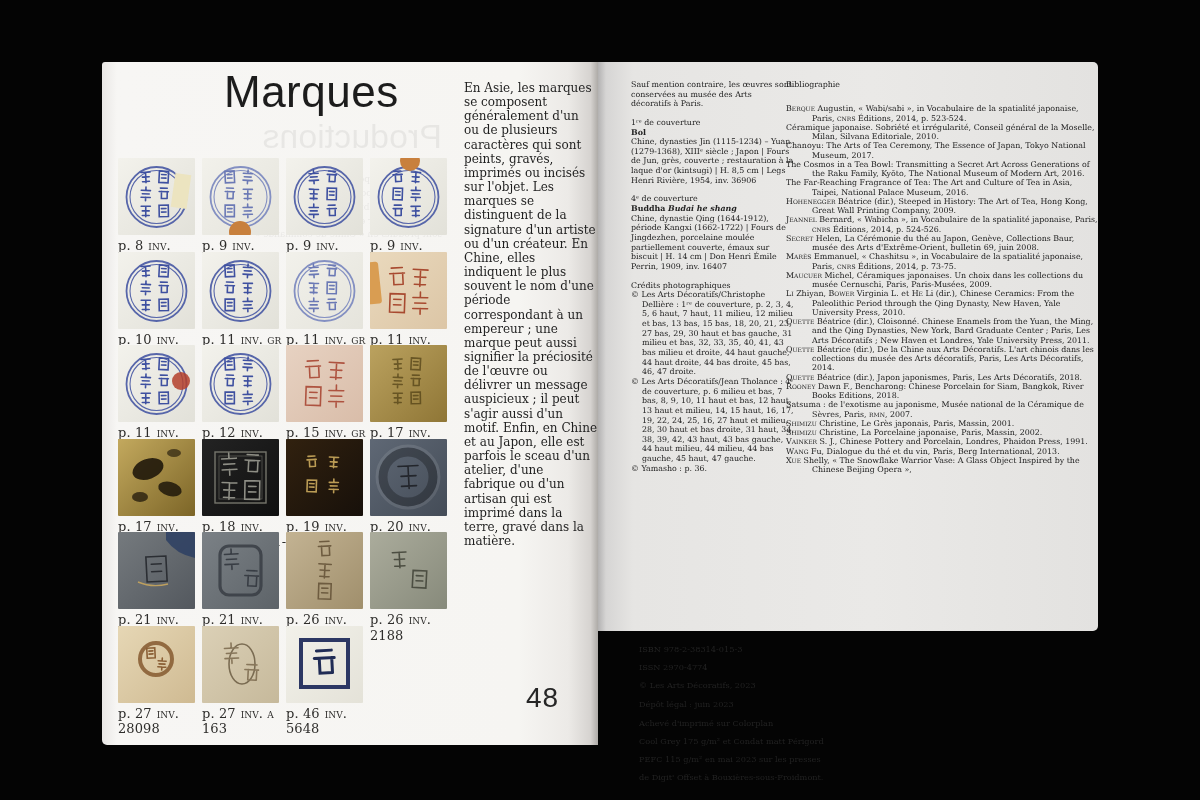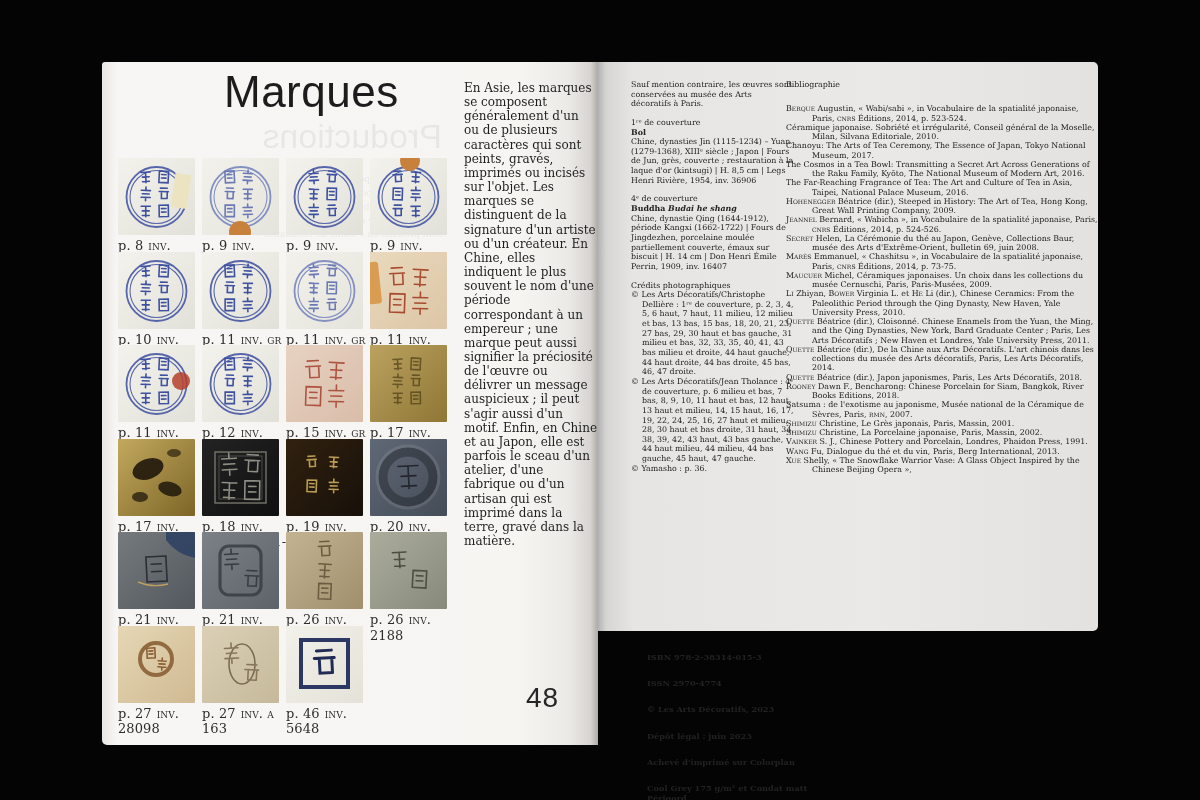--- a/index.html
+++ b/index.html
@@ -59,21 +59,21 @@
   .col1 .obj{font-weight:bold;}
   .col1 .obj .it{font-style:italic;}
   .col1 .hang{padding-left:11px;text-indent:-11px;}
   .col2{position:absolute;left:188px;top:18px;width:314px;font-size:7.9px;line-height:1.17;color:#222;}
   .col2 .h{margin:0 0 15px 0;}
   .col2 p.entry{margin:0;padding-left:26px;text-indent:-26px;}
   .sc{font-variant:small-caps;}
   .it,i{font-style:italic;}
   .colophon{position:absolute;left:33px;top:574px;width:230px;font-size:8.2px;line-height:1.24;color:#222;}
   .colo-block{margin-bottom:9px;}
-  .colo-block p{margin:16px;font-weight:bold;}
+  .colo-block p{margin:8px;}
 </style>
 </head>
 <body>
 
 <div class="spread">
 
   <section class="page page-left">
     <div class="ghost" id="ghost">
         <p class="big">Productions</p>
         <p>divers types de porcelaines</p>

